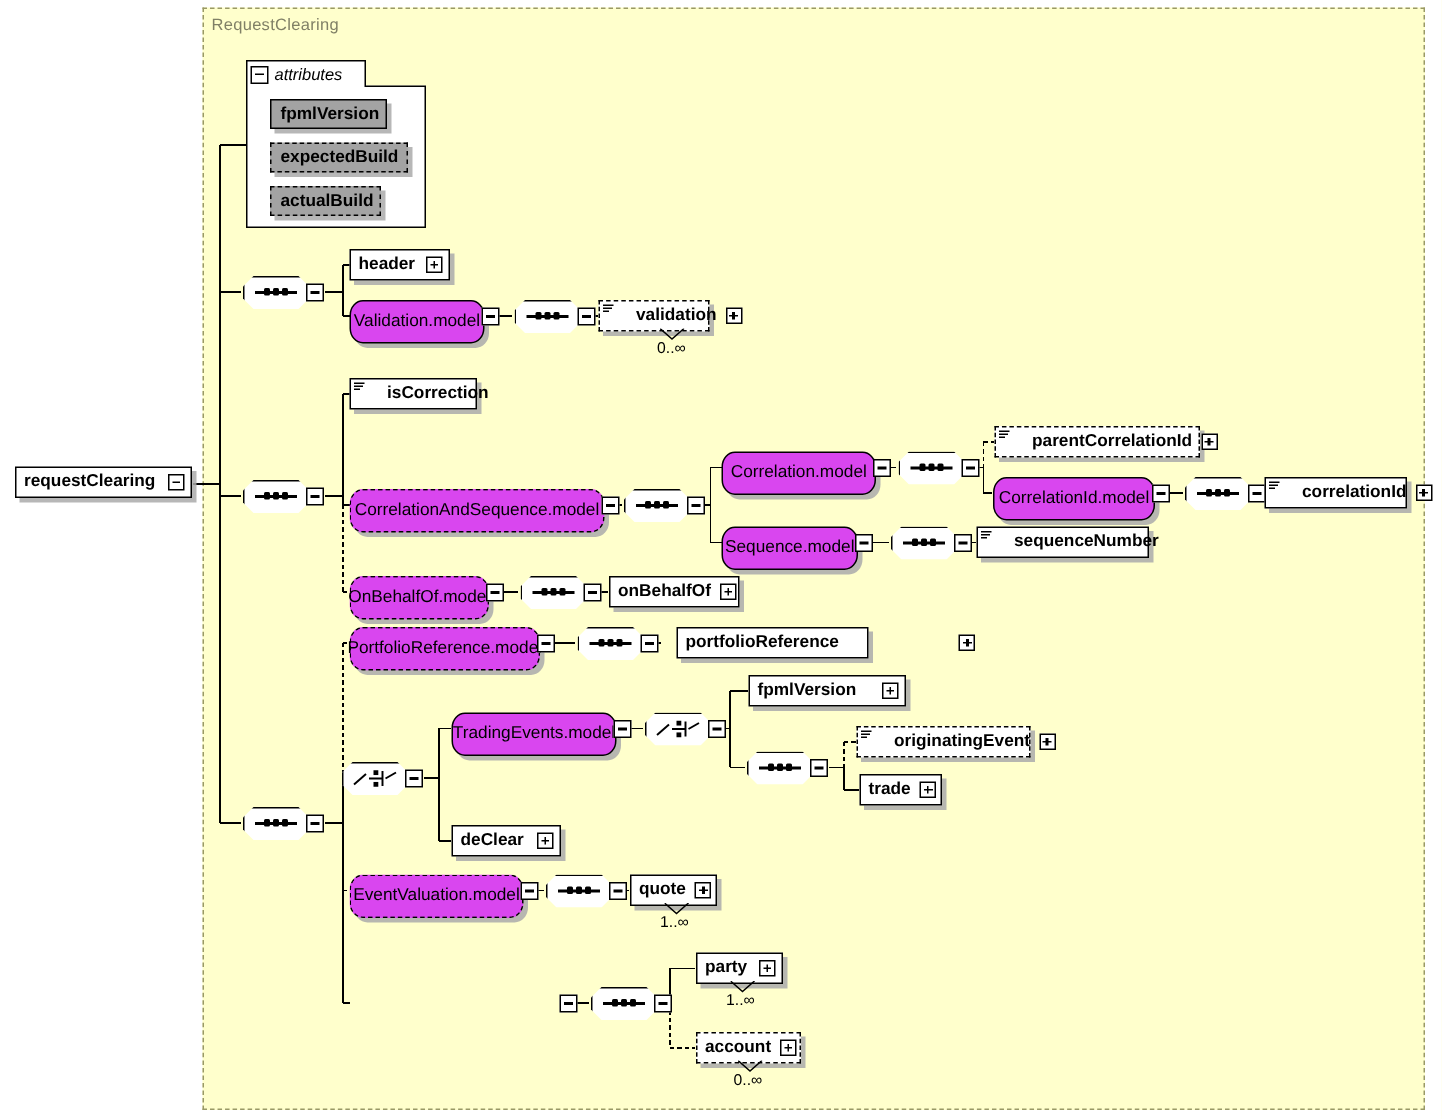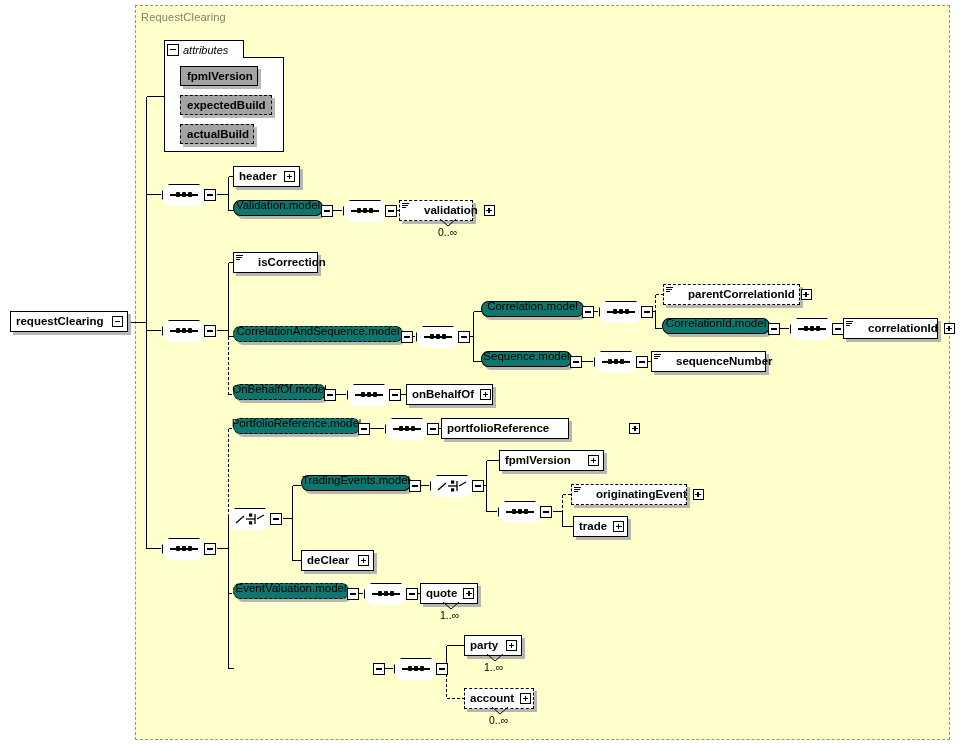--- a/index.html
+++ b/index.html
@@ -34,24 +34,24 @@
 
   
   .abox{background:#a3a3a3;border:1.6px solid #000000;height:20px;
         box-shadow:3px 3px 0 0 rgba(170,170,170,.85);
         display:flex;align-items:center;box-sizing:border-box;}
   .abox.opt{border:1.6px dashed #000000;}
   .abox .lbl{font-size:11.5px;font-weight:bold;color:#000;white-space:nowrap;
         padding:0 6px;line-height:17px;}
 
   
-  .mbox{background:#0f766e;border:1px solid #000000;height:16px;
+  .mbox{background:#d946ef;border:1px solid #000000;height:29px;
         border-radius:9px/10px;
         box-shadow:3px 3px 0 0 rgba(170,170,170,.85);
-        display:flex;align-items:flex-end;justify-content:center;box-sizing:border-box;}
+        display:flex;align-items:center;justify-content:center;box-sizing:border-box;}
   .mbox.opt{border:1px dashed #000000;}
   .mbox .lbl{font-size:11.5px;color:#000;white-space:nowrap;padding:0 7px;line-height:19px;}
 
   
   .apanel{position:absolute;background:#ffffff;border:1.4px solid #000;box-sizing:border-box;}
   .atab{position:absolute;background:#ffffff;border:1.4px solid #000;
         border-bottom:none;box-sizing:border-box;height:18px;
         display:flex;align-items:center;padding-left:2px;}
   .atab .lbl{font-size:11px;font-style:italic;color:#000;padding-left:4px;line-height:16px;}
 
@@ -497,21 +497,21 @@
     <div class="seqg">
         <i class="d d1"></i>
         <i class="d d2"></i>
         <i class="d d3"></i>
       </div>
   </div>
   <div class="exp" style="left:427px;top:423px;">
       <i class="h"></i>
     </div>
 
-  <div class="node ebox bold" style="left:441px;top:418px;width:128px;gap:37px;">
+  <div class="node ebox bold" style="left:451px;top:418px;width:128px;gap:37px;">
     <span class="lbl">portfolioReference</span>
     <span style="flex:1"></span>
     <span class="expin">
         <i class="h"></i>
         <i class="v"></i>
       </span>
   </div>
 
   <div class="comp" style="left:228px;top:508px;">
     <div class="shadow"></div>

